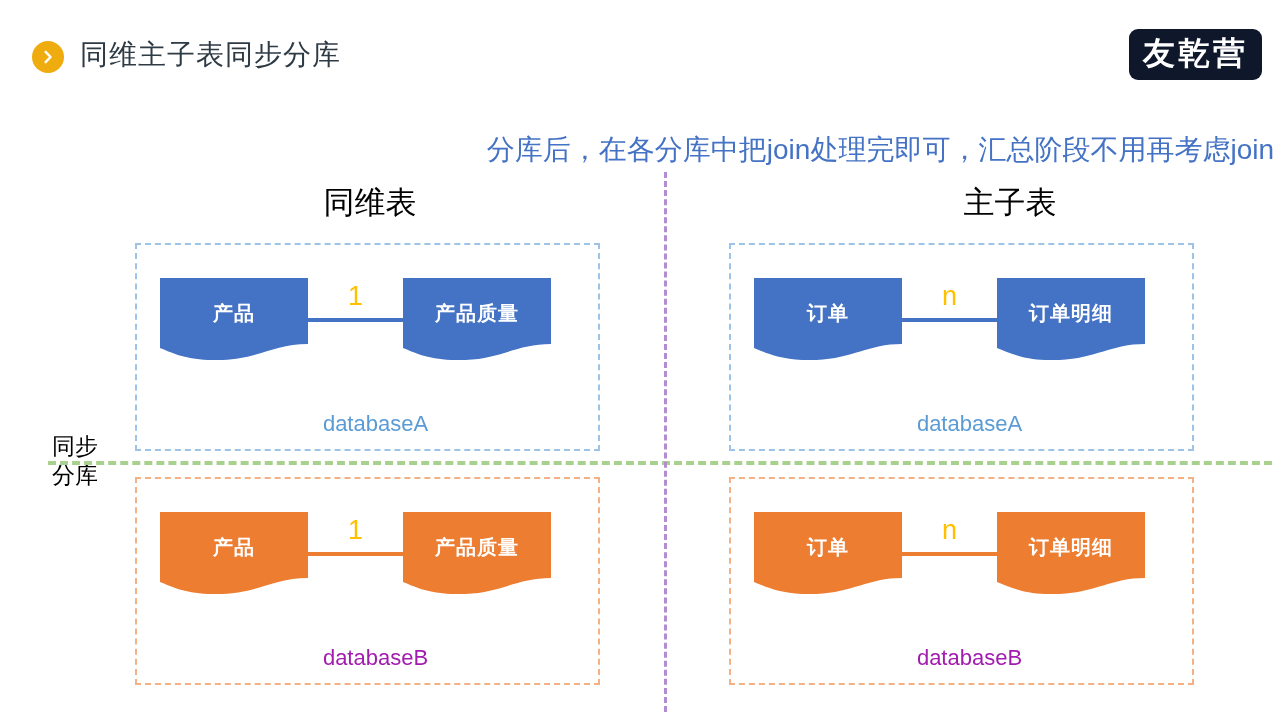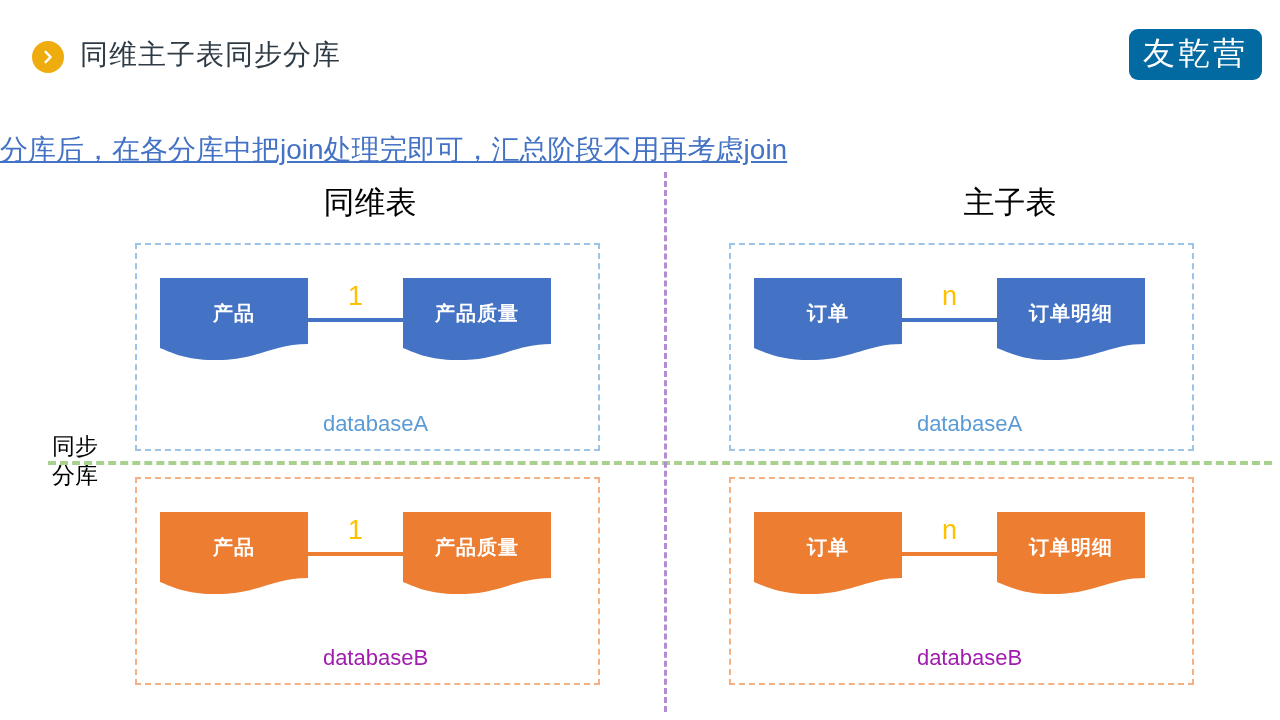--- a/index.html
+++ b/index.html
@@ -38,42 +38,41 @@
     color: #2E3A44;
     letter-spacing: 1px;
     line-height: 50px;
     white-space: nowrap;
   }
 
   .brand-logo {
     position: absolute;
     right: 18px;
     top: 29px;
-    background: #0369a1;
+    background: #0f172a;
     border-radius: 9px;
     padding: 4px 14px 7px 14px;
     color: #ffffff;
     font-size: 32px;
-    font-weight: normal;
+    font-weight: bold;
     letter-spacing: 3px;
     line-height: 40px;
     white-space: nowrap;
   }
 
   
   .subtitle {
     position: absolute;
     left: 0;
     right: 6px;
     top: 131px;
-    text-align: left;
+    text-align: right;
     font-size: 28px;
     color: #4472C4;
     white-space: nowrap;
-    text-decoration: underline;
   }
 
   
   .col-heading {
     position: absolute;
     top: 182px;
     font-size: 31px;
     color: #000000;
     white-space: nowrap;
     text-align: center;

